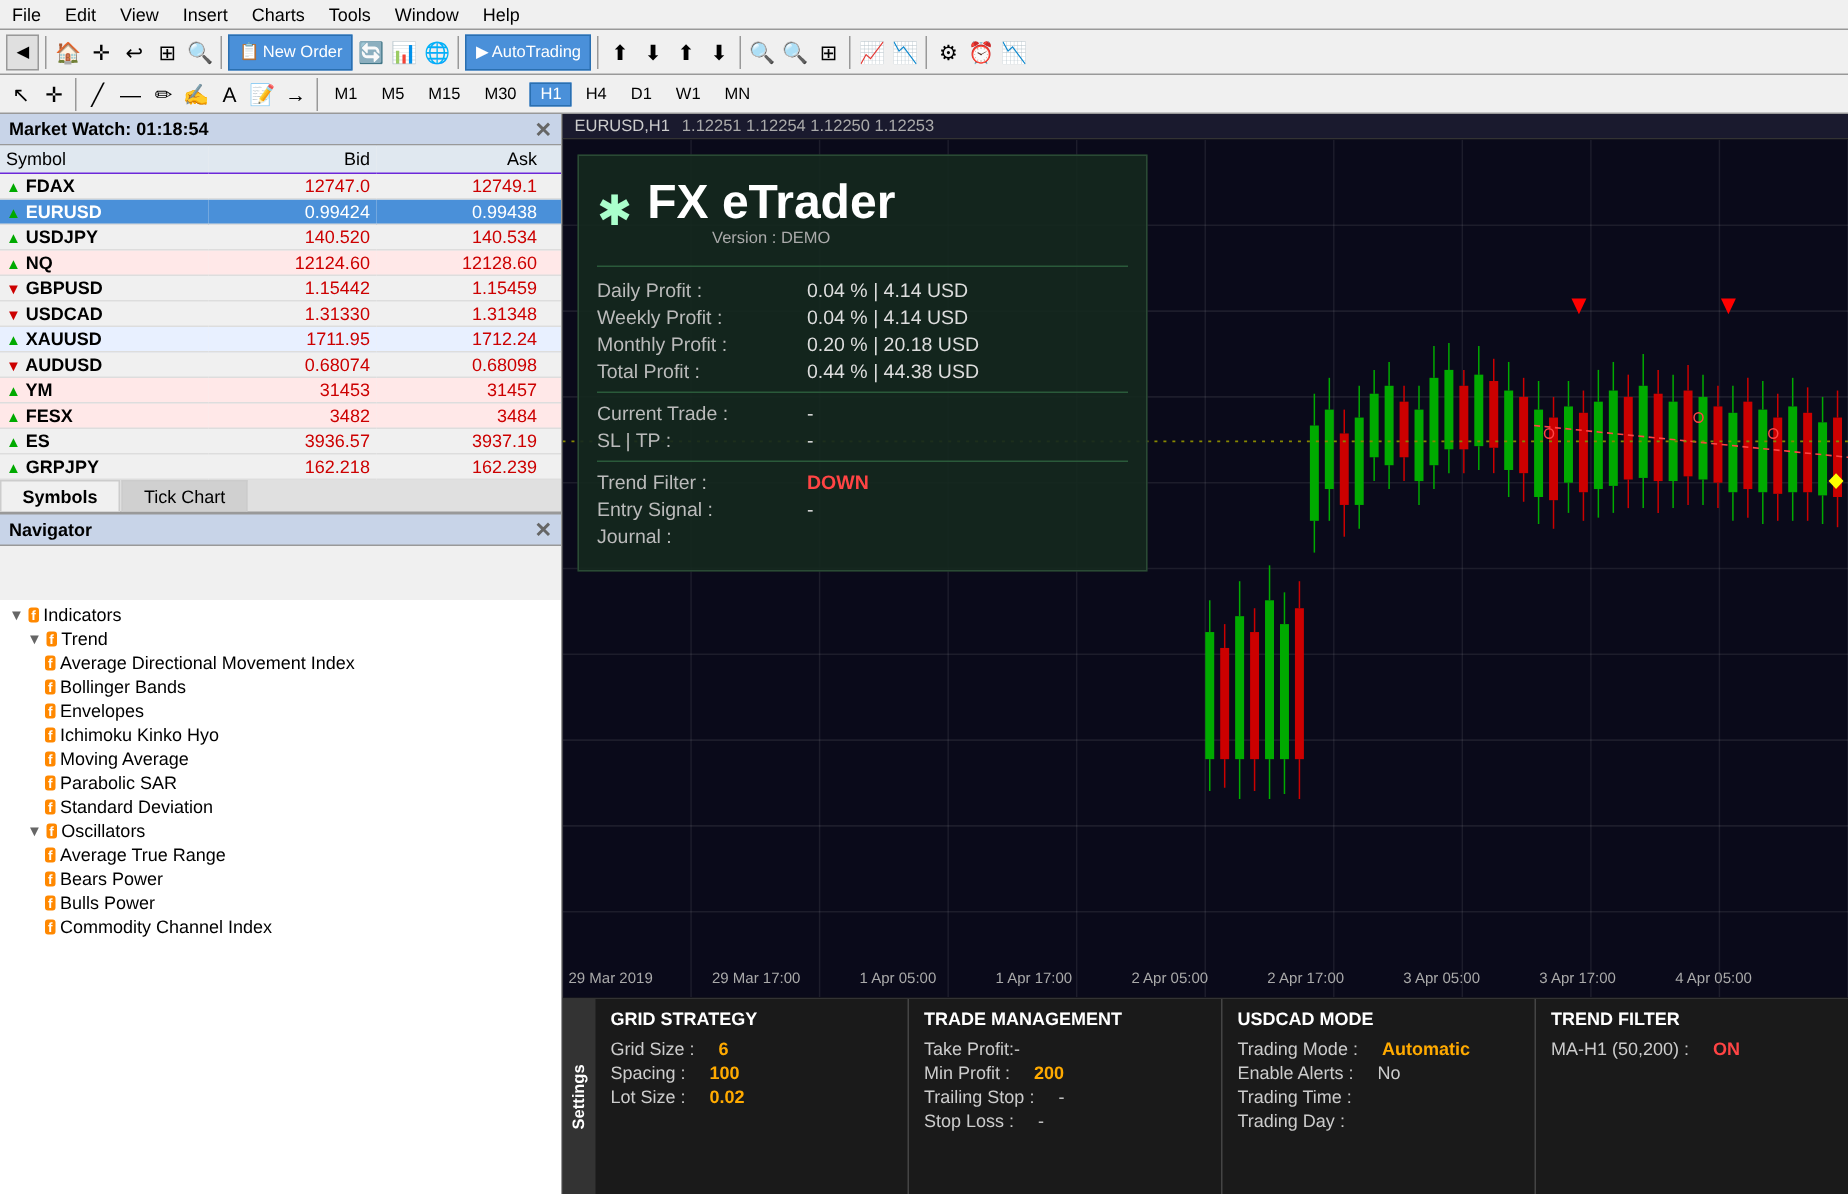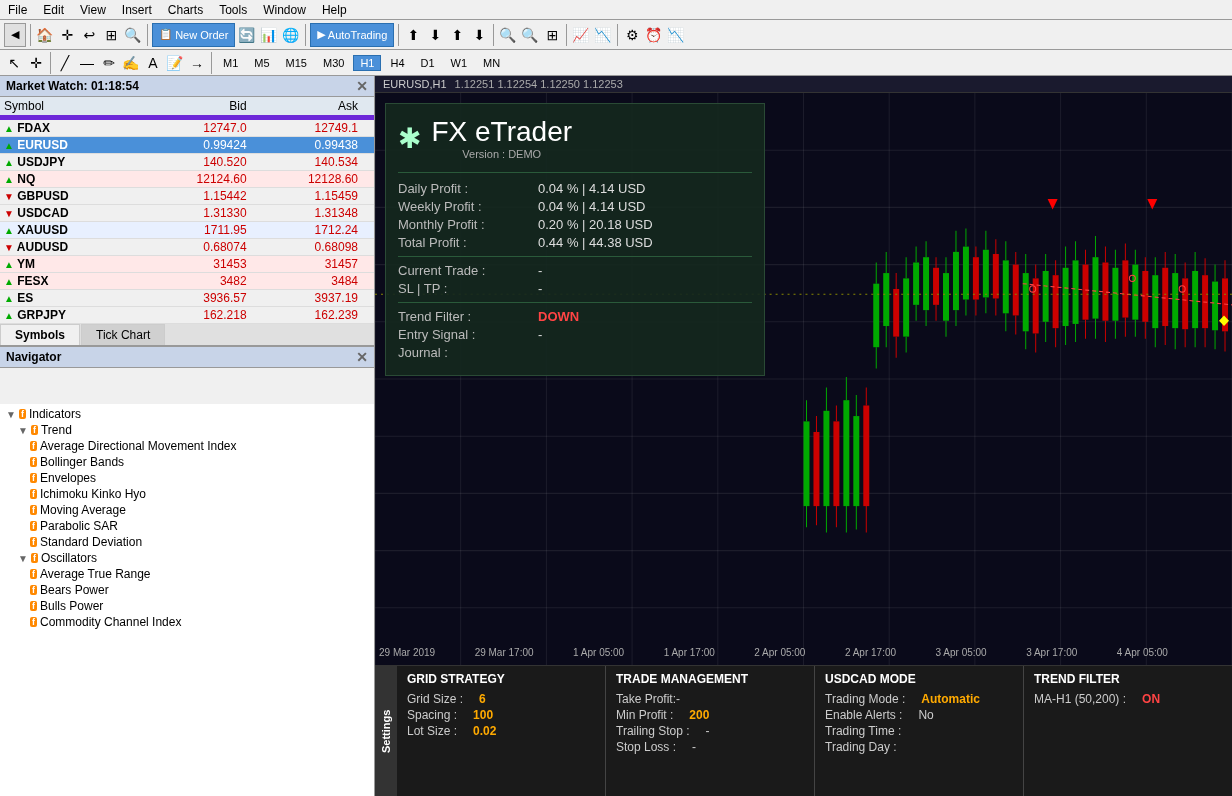--- a/index.html
+++ b/index.html
@@ -25,21 +25,21 @@
     .main-layout { display: flex; height: calc(796px - 76px); }
 
     
     .left-panel { width: 375px; min-width: 375px; display: flex; flex-direction: column; background: #f0f0f0; border-right: 1px solid #999; }
 
     
     .market-watch { flex: 0 0 auto; }
     .panel-header { background: #c8d4e8; padding: 2px 6px; font-weight: bold; font-size: 12px; display: flex; align-items: center; justify-content: space-between; border-bottom: 1px solid #999; }
     .panel-close { cursor: pointer; font-size: 14px; color: #666; }
     .mw-table { width: 100%; border-collapse: collapse; font-size: 12px; }
-    .mw-table th { background: #e0e8f0; padding: 2px 4px; text-align: left; border-bottom: 5px solid #6d28d9; font-weight: normal; }
+    .mw-table th { background: #e0e8f0; padding: 2px 4px; text-align: left; border-bottom: 1px solid #6d28d9; font-weight: normal; }
     .mw-table th.right { text-align: right; }
     .mw-table td { padding: 1px 4px; border-bottom: 1px solid #ddd; }
     .mw-table td.sym { font-weight: bold; }
     .mw-table td.bid { text-align: right; color: #cc0000; }
     .mw-table td.ask { text-align: right; color: #cc0000; }
     .mw-table tr.selected { background: #4a90d9; color: white; }
     .mw-table tr.selected td { color: white; margin-left: 20px; }
     .mw-table tr.selected td.bid { color: white; }
     .mw-table tr.selected td.ask { color: white; }
     .mw-table tr:not(.selected) td.sym { color: #000; }
@@ -62,21 +62,21 @@
 
     
     .chart-area { flex: 1; background: #000; display: flex; flex-direction: column; position: relative; overflow: hidden; }
     .chart-header { background: #1a1a2e; color: #ccc; padding: 2px 8px; font-size: 11px; display: flex; align-items: center; gap: 8px; border-bottom: 1px solid #333; }
     .chart-canvas { flex: 1; position: relative; background: #0a0a1a; overflow: hidden; }
 
     
     .fx-overlay { position: absolute; top: 10px; left: 10px; width: 380px; background: rgba(20, 40, 30, 0.93); border: 1px solid #2a4a35; color: #ddd; padding: 12px; z-index: 10; }
     .fx-header { display: flex; align-items: center; gap: 10px; margin-bottom: 12px; }
     .fx-logo { color: #aaffcc; font-size: 28px; }
-    .fx-title { font-size: 28px; font-weight: normal; color: white; }
+    .fx-title { font-size: 32px; font-weight: bold; color: white; }
     .fx-version { font-size: 11px; color: #aaa; text-align: center; }
     .fx-divider { height: 1px; background: #2a5a3a; margin: 8px 0; }
     .fx-row { display: flex; align-items: center; margin: 3px 0; font-size: 13px; }
     .fx-label { width: 140px; color: #bbb; }
     .fx-value { color: #ddd; }
     .fx-value.red { color: #ff4444; font-weight: bold; }
     .fx-divider2 { height: 1px; background: #2a5a3a; margin: 6px 0; }
 
     
     .settings-bar { background: #1a1a1a; color: #ddd; height: 131px; display: flex; border-top: 1px solid #333; }

